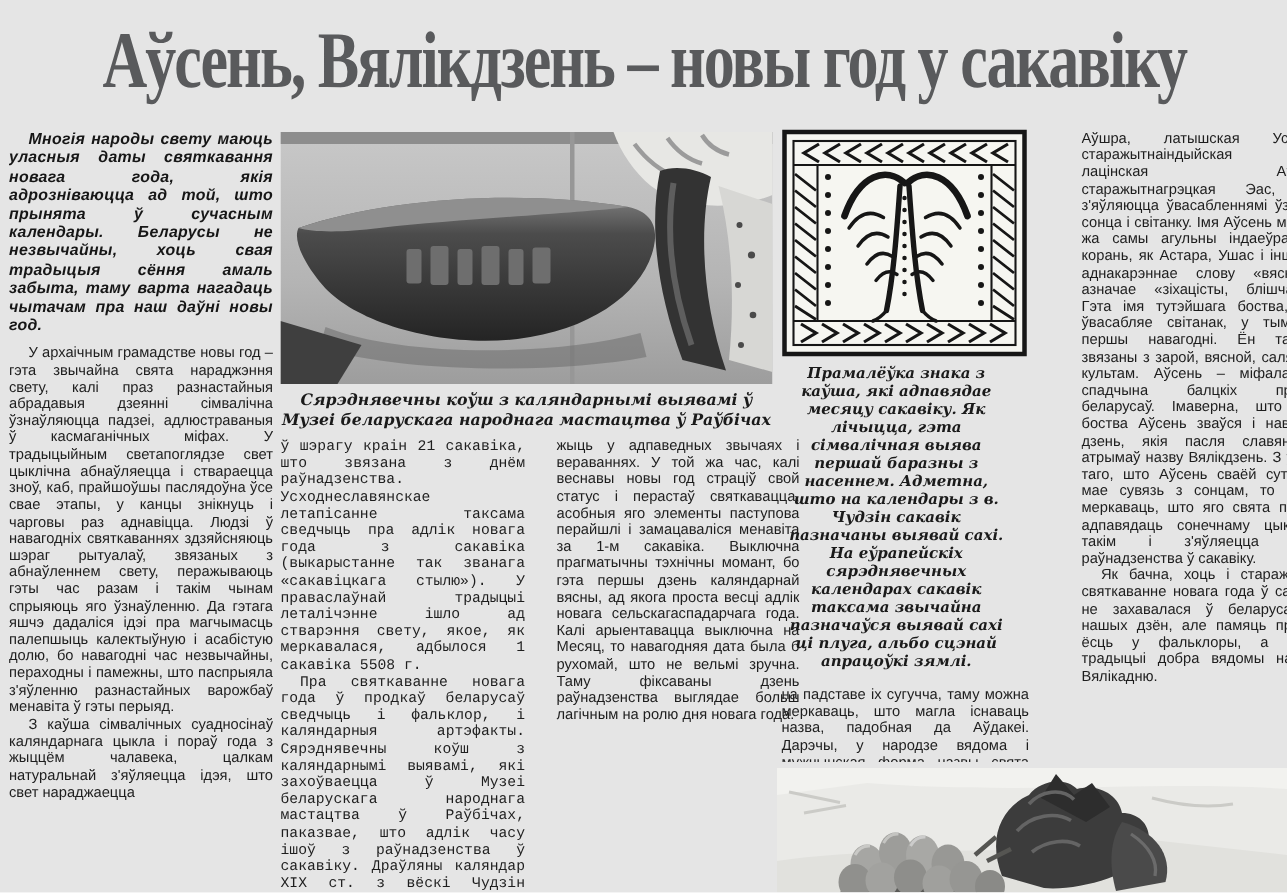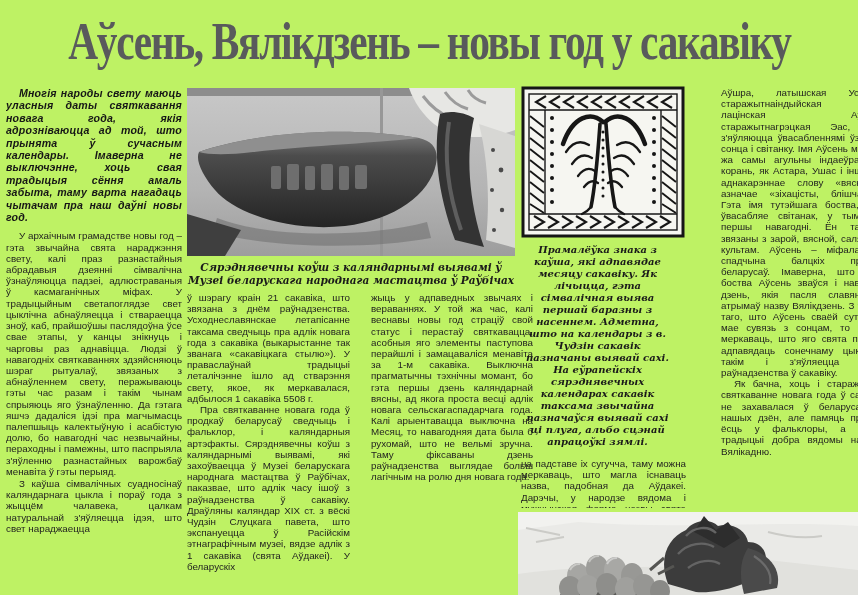--- a/index.html
+++ b/index.html
@@ -1,31 +1,31 @@
 <!DOCTYPE html>
 <html><head>
 <meta charset="utf-8">
 <style>
   html,body{margin:0;padding:0;background:#ffffff;}
-  .page{position:relative;width:858px;height:595px;background:#bef264;overflow:hidden;
+  .page{position:relative;width:858px;height:595px;background:#e5e5e5;overflow:hidden;
         font-family:"Liberation Sans",sans-serif;color:#1e1e1e;}
   
   .headline{position:absolute;top:12px;left:0;width:858px;height:64px;margin:0;text-align:center;}
   .headline .hl{display:inline-block;font-family:"Liberation Serif",serif;font-weight:700;
         font-size:47px;line-height:58px;color:#595a5c;letter-spacing:-1.5px;white-space:nowrap;
         transform:scale(0.88,1.14);transform-origin:50% 50%;}
   
   .col{position:absolute;overflow:hidden;text-align:justify;}
   .col p{margin:0;font-size:9.8px;line-height:11.2px;}
   .col p.ind{text-indent:13px;}
   .col p.sp{margin-top:1px;}
   .lead{font-weight:700;font-style:italic;font-size:10.6px !important;line-height:12.4px !important;
         letter-spacing:0.2px;margin-bottom:7px !important;color:#161616;}
   #col1{left:6px;top:87px;width:176px;height:505px;}
-  #col2{left:187px;top:292px;width:163px;height:302px;}
+  #col2{left:187px;top:292px;width:163px;height:302px;font-family:Liberation Mono, monospace;}
   #col3{left:371px;top:292px;width:162px;height:302px;}
   #col4{left:521px;top:86px;width:165px;height:422px;}
   #col5{left:721px;top:87px;width:166px;height:423px;}
   
   figure{margin:0;}
   .abs-fig{position:absolute;}
   #kovsh-fig{left:187px;top:88px;width:328px;}
   #kovsh-fig svg{display:block;}
   #kovsh-fig figcaption{margin-top:5px;font-family:"DejaVu Serif",serif;font-style:italic;font-weight:700;
         font-size:10.5px;line-height:12.6px;text-align:center;color:#1a1a1a;}
@@ -37,21 +37,21 @@
   #eggs-fig svg{display:block;}
 </style>
 </head>
 <body>
 
 <div class="page">
 
   <h1 class="headline"><span class="hl">Аўсень, Вялікдзень – новы год у сакавіку</span></h1>
 
   <div class="col" id="col1">
-    <p class="lead ind">Многія народы свету маюць уласныя даты святкавання новага года, якія адрозніваюцца ад той, што прынята ў сучасным календары. Імаверна не выключэнне, хоць свая традыцыя сёння амаль забыта, таму варта нагадаць чытачам пра наш даўні новы год.</p>
+    <p class="lead ind">Многія народы свету маюць уласныя даты святкавання новага года, якія адрозніваюцца ад той, што прынята ў сучасным календары. Беларусы не незвычайны, хоць свая традыцыя сёння амаль забыта, таму варта нагадаць чытачам пра наш даўні новы год.</p>
     <p class="ind">У архаічным грамадстве новы год – гэта звычайна свята нараджэння свету, калі праз разнастайныя абрадавыя дзеянні сімвалічна ўзнаўляюцца падзеі, адлюстраваныя ў касмаганічных міфах. У традыцыйным светапоглядзе свет цыклічна абнаўляецца і ствараецца зноў, каб, прайшоўшы паслядоўна ўсе свае этапы, у канцы знікнуць і чарговы раз аднавіцца. Людзі ў навагодніх святкаваннях здзяйсняюць шэраг рытуалаў, звязаных з абнаўленнем свету, перажываюць гэты час разам і такім чынам спрыяюць яго ўзнаўленню. Да гэтага яшчэ дадаліся ідэі пра магчымасць палепшыць калектыўную і асабістую долю, бо навагодні час незвычайны, пераходны і памежны, што паспрыяла з'яўленню разнастайных варожбаў менавіта ў гэты перыяд.</p>
     <p class="ind sp">З каўша сімвалічных суадносінаў каляндарнага цыкла і пораў года з жыццём чалавека, цалкам натуральнай з'яўляецца ідэя, што свет нараджаецца</p>
   </div>
 
   <figure class="abs-fig" id="kovsh-fig">
     <svg width="328" height="168" viewBox="0 0 328 168" role="img">
       <defs>
         <linearGradient id="kbg" x1="0" x2="0" y1="0" y2="1">
           <stop offset="0" stop-color="#c8c8c8"></stop>
             <stop offset="0.6" stop-color="#b4b4b4"></stop>

